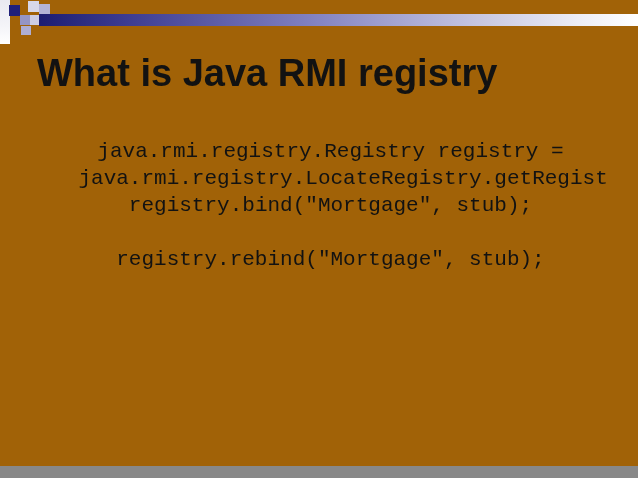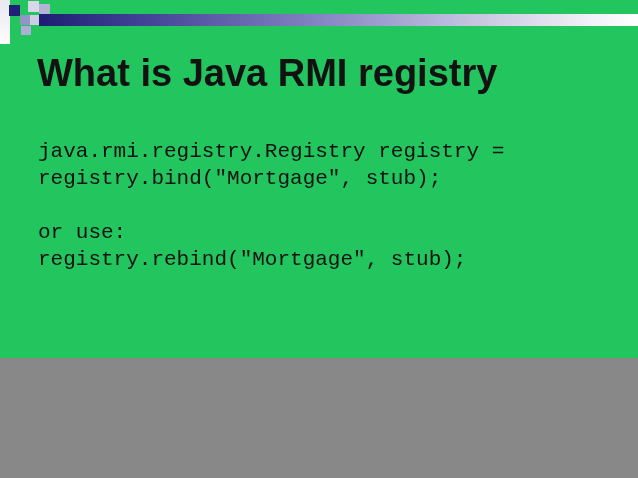--- a/index.html
+++ b/index.html
@@ -1,20 +1,20 @@
 <!DOCTYPE html>
 <html><head>
 <meta charset="utf-8">
 <style>
   html, body { margin: 0; padding: 0; background: #888; }
   .slide {
     position: relative;
     width: 638px;
-    height: 358px;
-    background: #22c55e;
+    height: 466px;
+    background: #a16207;
     overflow: hidden;
     font-family: "Liberation Sans", sans-serif;
   }
 
   
   .corner-wash {
     position: absolute;
     left: 0; top: 0;
     width: 10px; height: 44px;
     background: linear-gradient(to bottom, #e9e9f1 0%, #f4f4f8 60%, #ffffff 100%);
@@ -61,20 +61,21 @@
     line-height: 1.15;
     color: #121212;
     letter-spacing: 0px;
   }
 
   .code-block {
     position: absolute;
     left: 38px;
     top: 138px;
     width: 585px;
+    text-align: center;
   }
   .code-line {
     font-family: "Liberation Mono", monospace;
     font-size: 21px;
     line-height: 27px;
     height: 27px;
     color: #121212;
     white-space: pre;
   }
 </style>
@@ -91,19 +92,19 @@
   <div class="decor-square sq-d" style="background-color: rgb(149, 149, 197);"></div>
   <div class="decor-square sq-e" style="background-color: rgb(205, 205, 227);"></div>
   <div class="decor-square sq-f" style="background-color: rgb(174, 174, 212);"></div>
 
   <div class="top-bar"></div>
 
   <h1 class="slide-title">What is Java RMI registry</h1>
 
   <div class="code-block">
     <div class="code-line">java.rmi.registry.Registry registry =</div>
+    <div class="code-line">  java.rmi.registry.LocateRegistry.getRegist</div>
     <div class="code-line">registry.bind("Mortgage", stub);</div>
     <div class="code-line"></div>
-    <div class="code-line">or use:</div>
     <div class="code-line">registry.rebind("Mortgage", stub);</div>
   </div>
 
 </div>
 
 </body></html>

